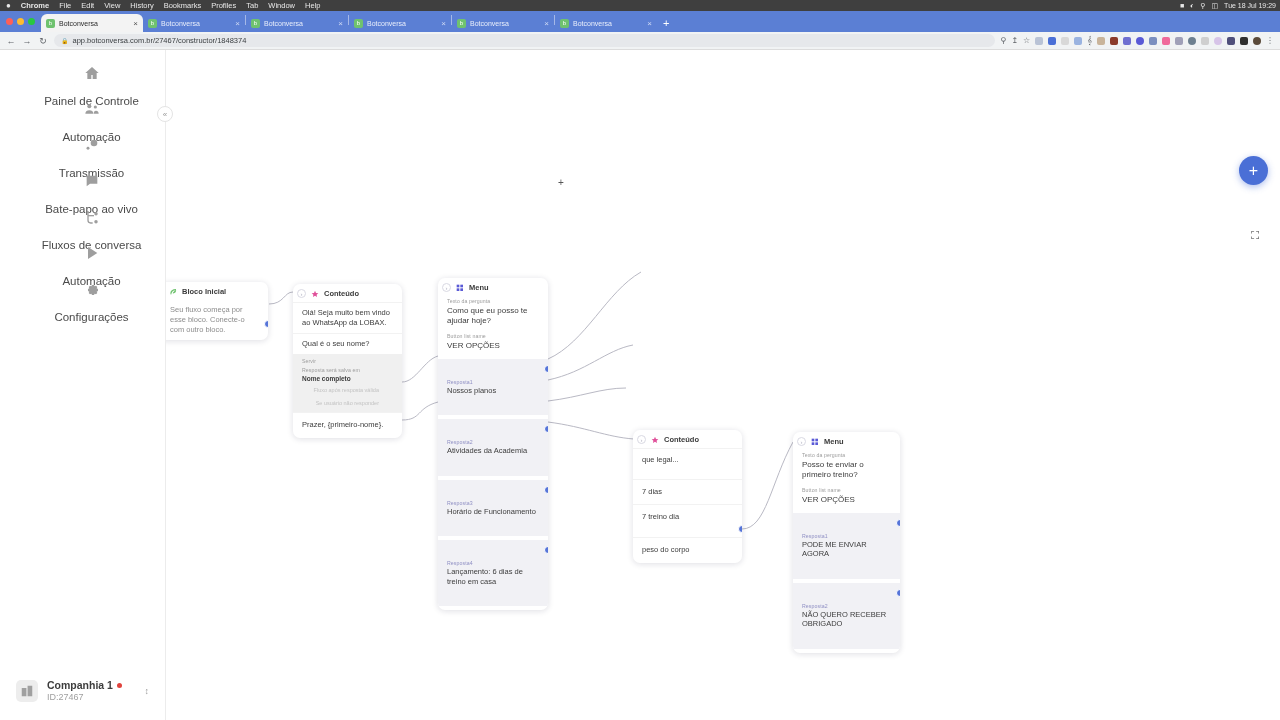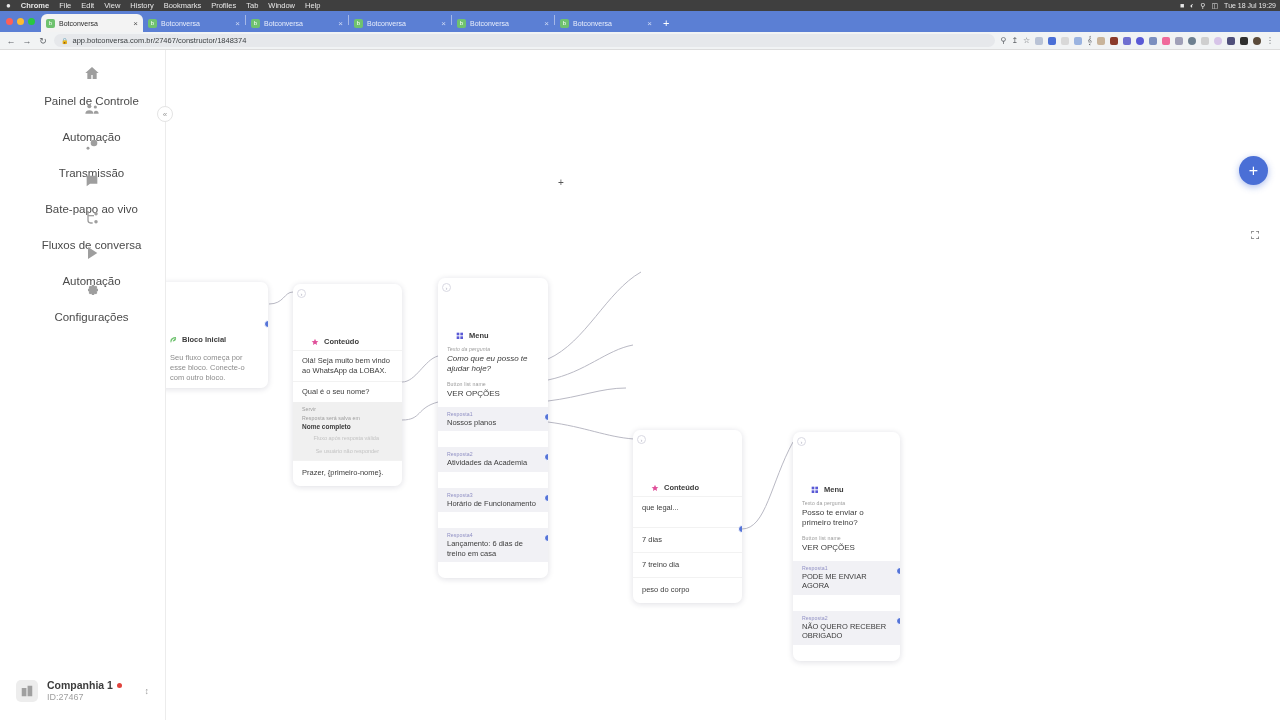--- a/index.html
+++ b/index.html
@@ -136,33 +136,33 @@
   .cursor-plus { position: absolute; left: 392px; top: 85px; font-size: 10px; color: #555; }
 
   
   .node {
     position: absolute; background: #fff; border-radius: 7px;
     box-shadow: 0 1px 6px rgba(20,20,60,.14);
     font-size: 7.5px; color: #3b3b3b; overflow: hidden;
   }
   .node-head {
     display: flex; align-items: flex-end; gap: 5px;
-    padding: 5px 8px 4px 8px; font-size: 7.5px; font-weight: bold; color: #3b3b3b; margin-top: 48px;
+    padding: 5px 8px 4px 8px; font-size: 7.5px; font-weight: bold; color: #3b3b3b;
   }
   .node-head .hicon { width: 8px; height: 8px; display:flex; align-items:center; justify-content:center; }
   .node-head .hicon svg { width: 8px; height: 8px; }
   .blk { padding: 5px 9px; font-size: 7.5px; color: #3c3c3c; line-height: 1.35; }
   .blk.sep { border-top: 1px solid #f2f2f2; }
   .gray { background: #f0f0f0; }
   .lbl { font-size: 5.2px; color: #9d9d9d; letter-spacing: .1px; }
   .val { font-size: 7.5px; color: #3c3c3c; margin-top: 1px; line-height: 1.25; }
   .val.bold { font-weight: bold; }
   .val.big { font-size: 8px; }
   .opt {
-    background: #f1f1f5; padding: 4px 9px; margin: 3px 0 16px 0; position: relative;
+    background: #f1f1f5; padding: 20px 9px; margin: 3px 0 4px 0; position: relative;
   }
   .opt .lbl { color: #9090c4; }
   .port {
     position: absolute; width: 8px; height: 8px; border-radius: 50%;
     background: #5574d8; border: 1.5px solid #fff; z-index: 4;
     display: flex; align-items: center; justify-content: center;
     color: #fff; font-size: 5px;
   }
   .port.out { right: -4px; }
   .in-port {
@@ -432,21 +432,21 @@
           <span class="hicon">
             <svg viewBox="0 0 24 24">
                 <rect x="2" y="2" width="8" height="8" fill="#5a5ad6"></rect>
                 <rect x="13" y="2" width="8" height="8" fill="#5a5ad6"></rect>
                 <rect x="2" y="13" width="8" height="8" fill="#5a5ad6"></rect>
                 <rect x="13" y="13" width="8" height="8" fill="#5a5ad6"></rect>
               </svg>
           </span>
           <span>Menu</span>
         </div>
-        <div class="blk" style="padding-top:2px;font-style:italic;">
+        <div class="blk" style="padding-top:2px;">
           <div class="lbl">Texto da pergunta</div>
           <div class="val big">Como que eu posso te ajudar hoje?</div>
         </div>
         <div class="blk" style="padding-top:2px;">
           <div class="lbl">Button list name</div>
           <div class="val big">VER OPÇÕES</div>
         </div>
         <div class="opt">
           <div class="lbl">Resposta1</div>
           <div class="val">Nossos planos</div>
@@ -475,21 +475,21 @@
           <span class="hicon">
             <svg viewBox="0 0 24 24">
                 <path fill="#e0509a" d="M12 2l3 7 7 .6-5.3 4.6 1.6 6.8L12 17.4 5.7 21l1.6-6.8L2 9.6 9 9z"></path>
               </svg>
           </span>
           <span>Conteúdo</span>
         </div>
         <div class="blk sep" style="padding:6px 9px 14px 9px;">que legal...</div>
         <div class="blk sep" style="padding:7px 9px;">7 dias</div>
         <div class="blk sep" style="padding:7px 9px;">7 treino dia</div>
-        <div class="blk sep" style="padding:7px 9px;">peso do corpo</div>
+        <div class="blk sep" style="padding:7px 9px;margin-top:8px;">peso do corpo</div>
         <span class="port out" style="top:95px; right:-4px;"></span>
       </div>
 
       <div class="node" style="left:627px; top:340px; width:107px;">
         <span class="in-port">›</span>
         <div class="node-head with-in">
           <span class="hicon">
             <svg viewBox="0 0 24 24">
                 <rect x="2" y="2" width="8" height="8" fill="#5a5ad6"></rect>
                 <rect x="13" y="2" width="8" height="8" fill="#5a5ad6"></rect>

